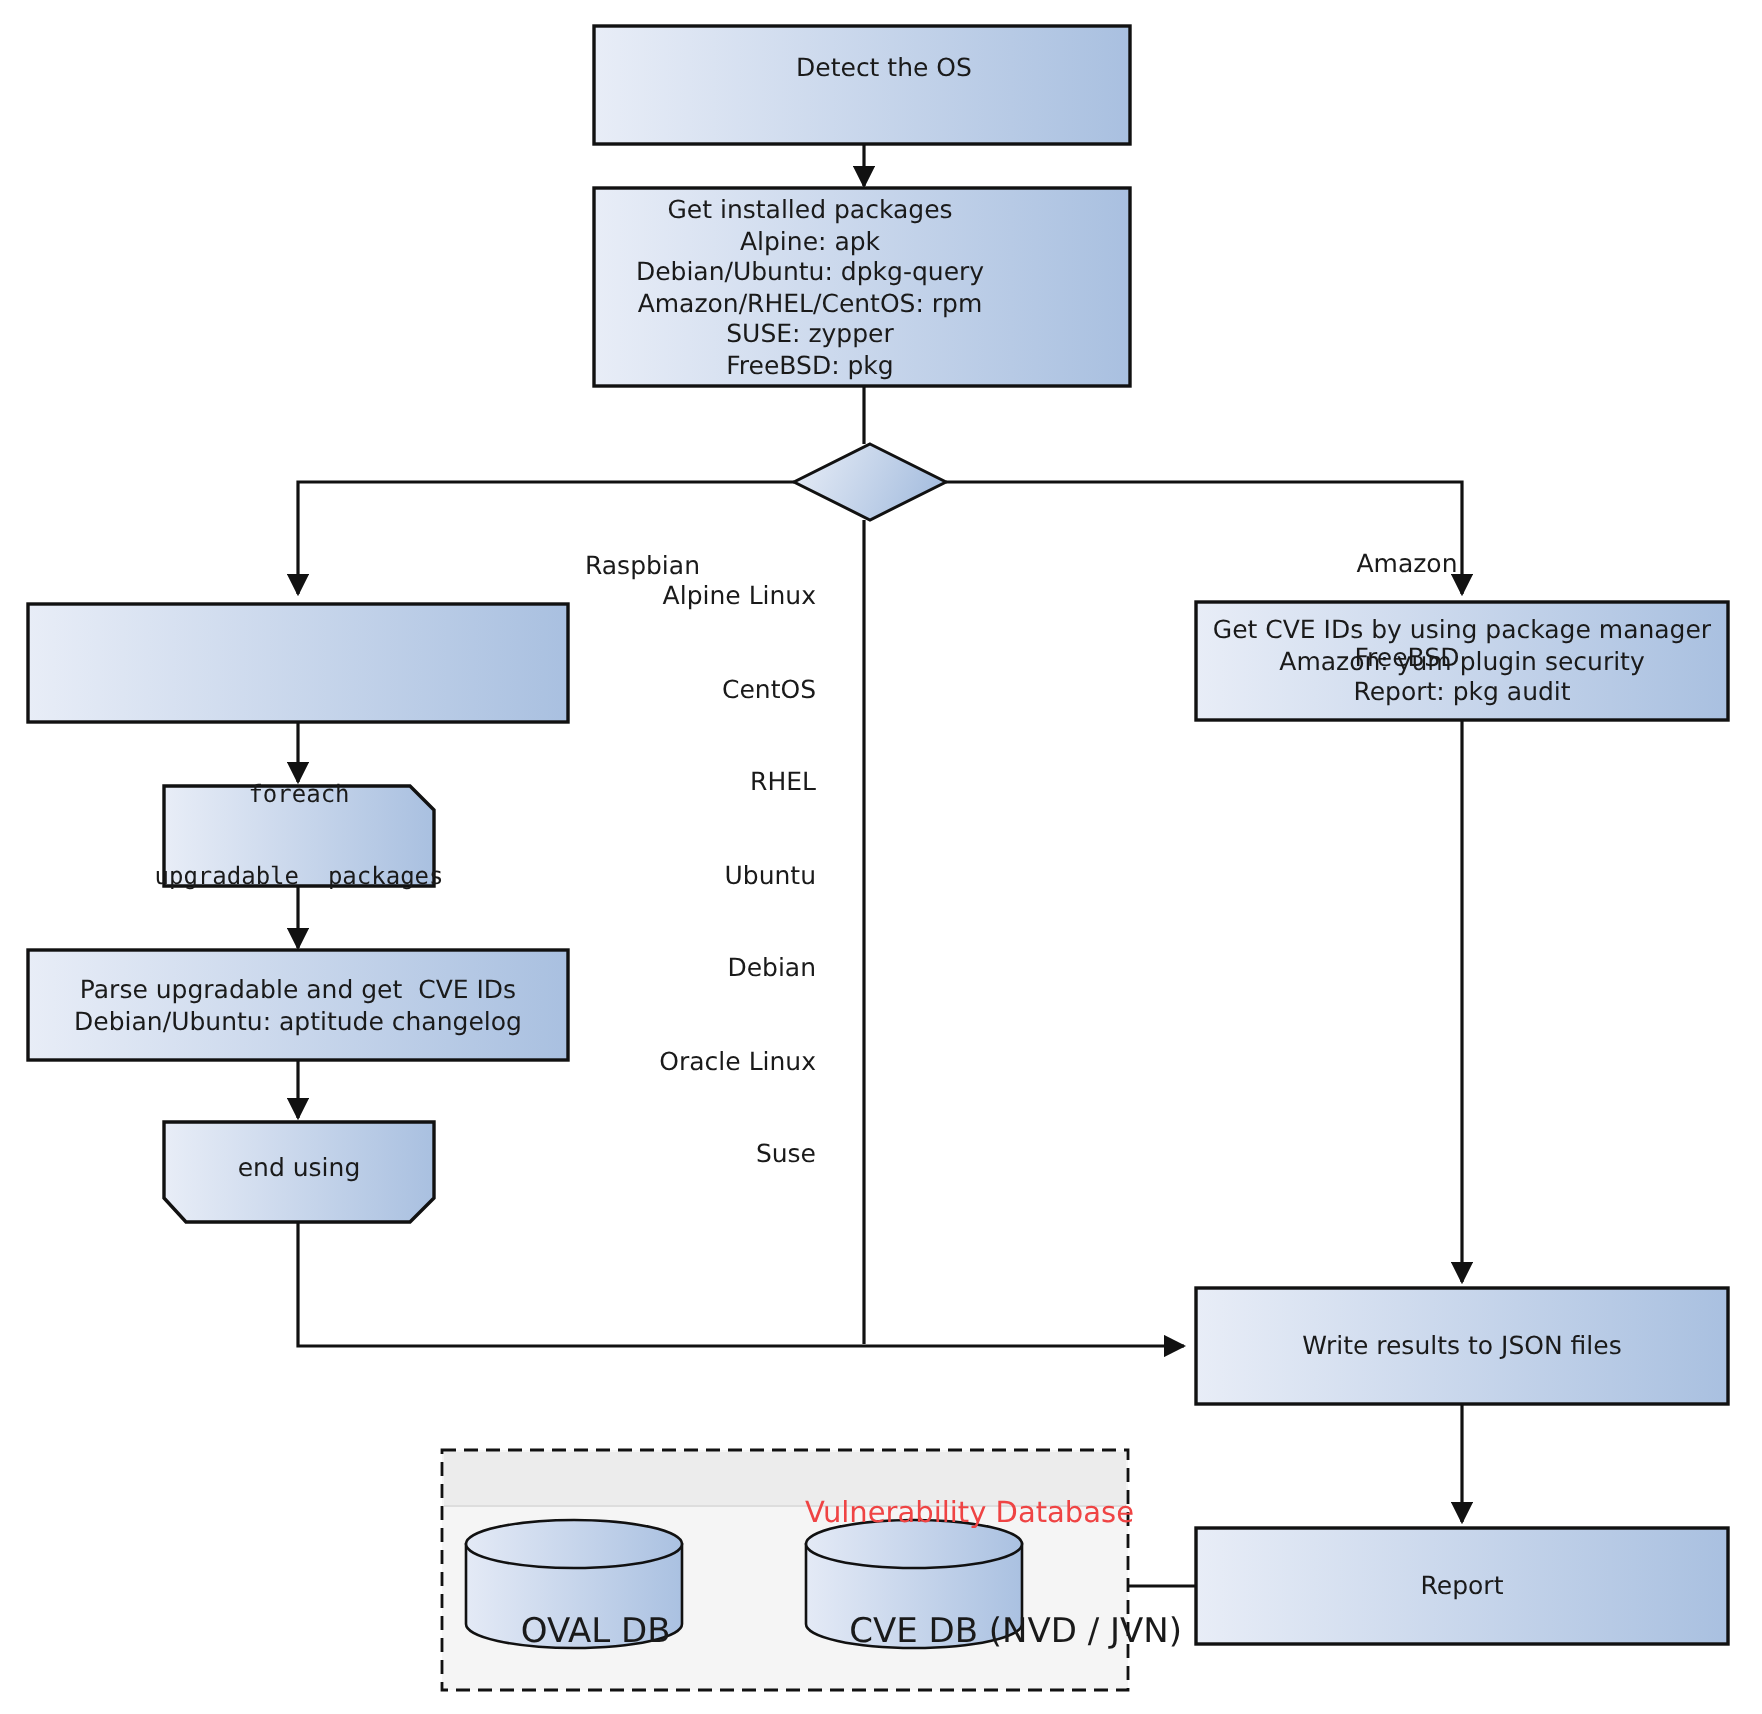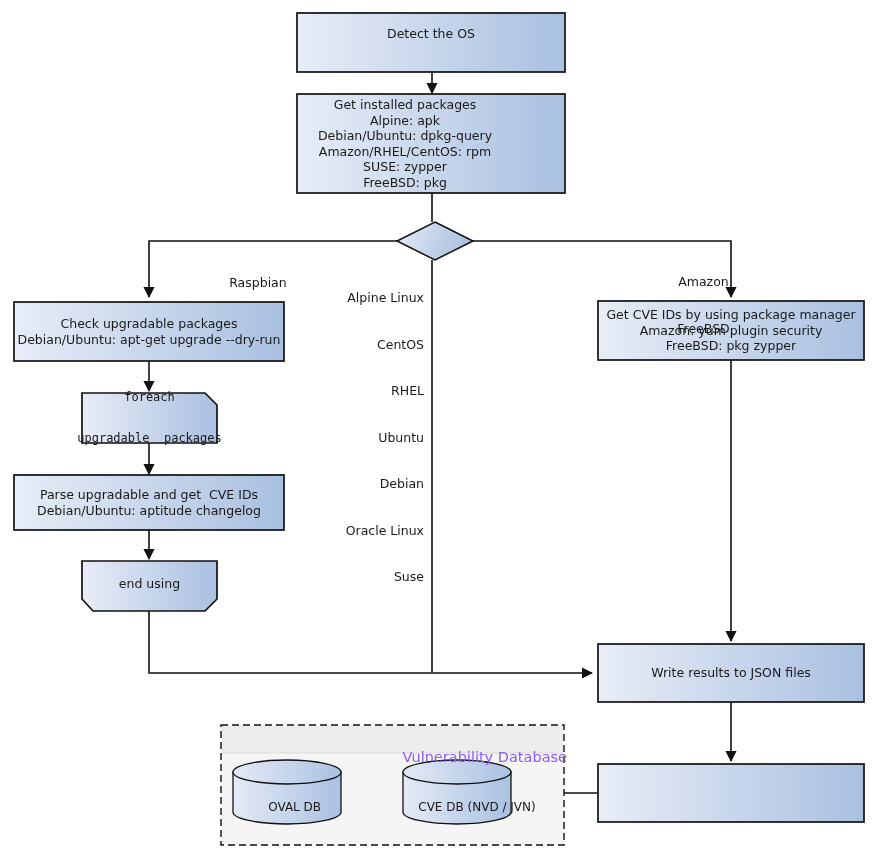--- a/index.html
+++ b/index.html
@@ -48,32 +48,32 @@
     position: absolute;
     color: #1a1a1a;
     font-size: 12.5px;
     line-height: 15.5px;
     white-space: pre;
   }
   .edge-label.right-al { text-align: right; }
   .edge-label.center-al { text-align: center; }
   .group-title {
     position: absolute;
-    color: #8b5cf6;
+    color: #ef4444;
     font-size: 14.5px;
     line-height: 18px;
     text-align: right;
     white-space: pre;
   }
   .db-label {
     position: absolute;
     width: 100%;
     text-align: center;
     color: #1a1a1a;
-    font-size: 12px;
+    font-size: 17px;
     white-space: pre;
   }
 </style>
 </head>
 <body>
 
 <div id="canvas">
 
   <svg class="layer" viewBox="0 0 881 857" xmlns="http://www.w3.org/2000/svg">
     <defs>
@@ -150,81 +150,80 @@
 
     <path d="M 82 561 L 217 561 L 217 599 L 205 611 L 93 611 L 82 599 Z" fill="url(#boxGrad)" stroke="#111111" stroke-width="1.7"></path>
 
     <rect x="598" y="301" width="266" height="59" fill="url(#boxGrad)" stroke="#111111" stroke-width="1.7"></rect>
 
     <rect x="598" y="644" width="266" height="58" fill="url(#boxGrad)" stroke="#111111" stroke-width="1.7"></rect>
 
     <rect x="598" y="764" width="266" height="58" fill="url(#boxGrad)" stroke="#111111" stroke-width="1.7"></rect>
   </svg>
 
-  <div class="node-text" style="left:297px; top:13px; width:268px; height:42px;">
+  <div class="node-text" style="left:308px; top:13px; width:268px; height:42px;">
     <span>Detect the OS</span>
   </div>
 
   <div class="node-text" style="left:297px; top:94px; width:216px; height:99px;">
     <span>Get installed packages</span>
     <span>Alpine: apk</span>
     <span>Debian/Ubuntu: dpkg-query</span>
     <span>Amazon/RHEL/CentOS: rpm</span>
     <span>SUSE: zypper</span>
     <span>FreeBSD: pkg</span>
   </div>
 
-  <div class="edge-label center-al" style="left:150px; top:259px; width:200px;">
+  <div class="edge-label center-al" style="left:150px; top:259px; width:200px;text-align:right;">
     <span>Raspbian</span>
   </div>
 
-  <div class="edge-label right-al" style="left:259px; top:259px; width:165px;text-align:right;">
+  <div class="edge-label right-al" style="left:243px; top:259px; width:165px;text-align:right;">
     <div>Alpine Linux</div>
     <div>CentOS</div>
     <div>RHEL</div>
     <div>Ubuntu</div>
     <div>Debian</div>
     <div>Oracle Linux</div>
     <div>Suse</div>
   </div>
 
   <div class="edge-label center-al" style="left:621px; top:243px; width:165px;">
     <div>Amazon</div>
     <div>FreeBSD</div>
   </div>
 
-  <div class="node-text" style="left:14px; top:302px; width:270px; height:59px;">
-    <span>Check upgradable packages</span>
-    <span>Debian/Ubuntu: apt-get upgrade --dry-run</span>
-  </div>
 
   <div class="node-text mono" style="left:82px; top:393px; width:135px; height:50px;gap:25px;">
     <span>foreach</span>
     <span>upgradable  packages</span>
   </div>
 
   <div class="node-text" style="left:14px; top:475px; width:270px; height:55px;">
     <span>Parse upgradable and get  CVE IDs</span>
     <span>Debian/Ubuntu: aptitude changelog</span>
   </div>
 
   <div class="node-text" style="left:82px; top:561px; width:135px; height:45px;">
     <span>end using</span>
   </div>
 
   <div class="node-text" style="left:598px; top:301px; width:266px; height:59px;">
     <span>Get CVE IDs by using package manager</span>
     <span>Amazon: yum plugin security</span>
-    <span>FreeBSD: pkg zypper</span>
+    <span>Report: pkg audit</span>
   </div>
 
   <div class="node-text" style="left:598px; top:644px; width:266px; height:58px;">
     <span>Write results to JSON files</span>
   </div>
 
+  <div class="node-text" style="left:598px; top:764px; width:266px; height:58px;">
+    <span>Report</span>
+  </div>
 
   <div class="group-title" style="left:229px; top:730px; width:338px;">
     <span>Vulnerability Database</span>
   </div>
 
   <div class="db-label" style="left:233px; top:786px; width:108px;">
     <span>OVAL DB</span>
   </div>
 
   <div class="db-label" style="left:403px; top:786px; width:108px;">

